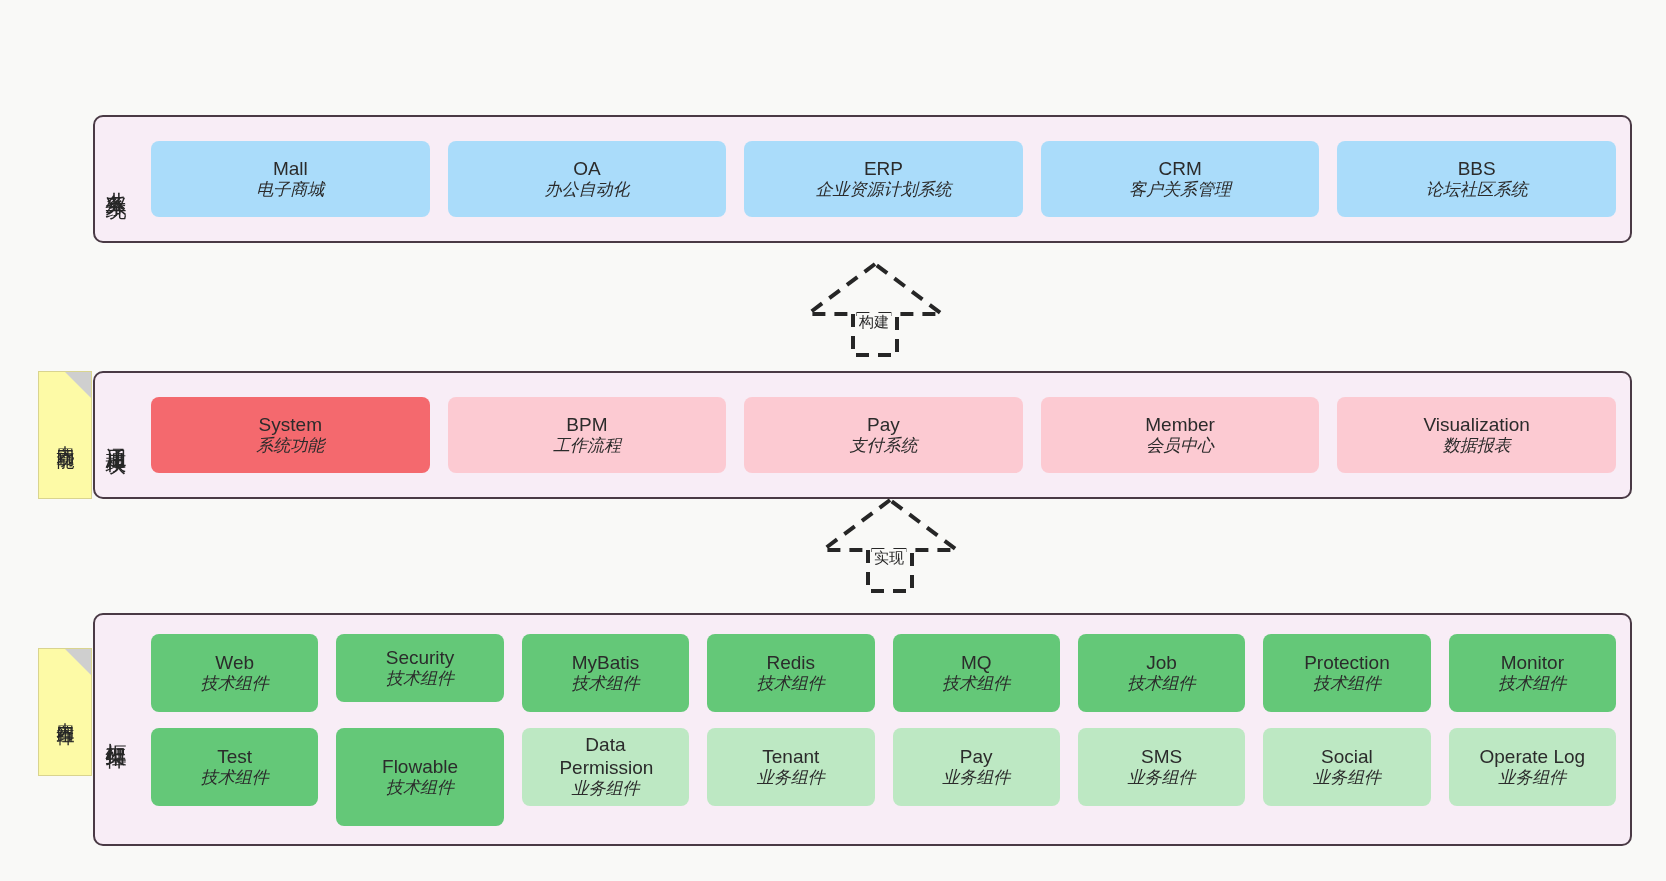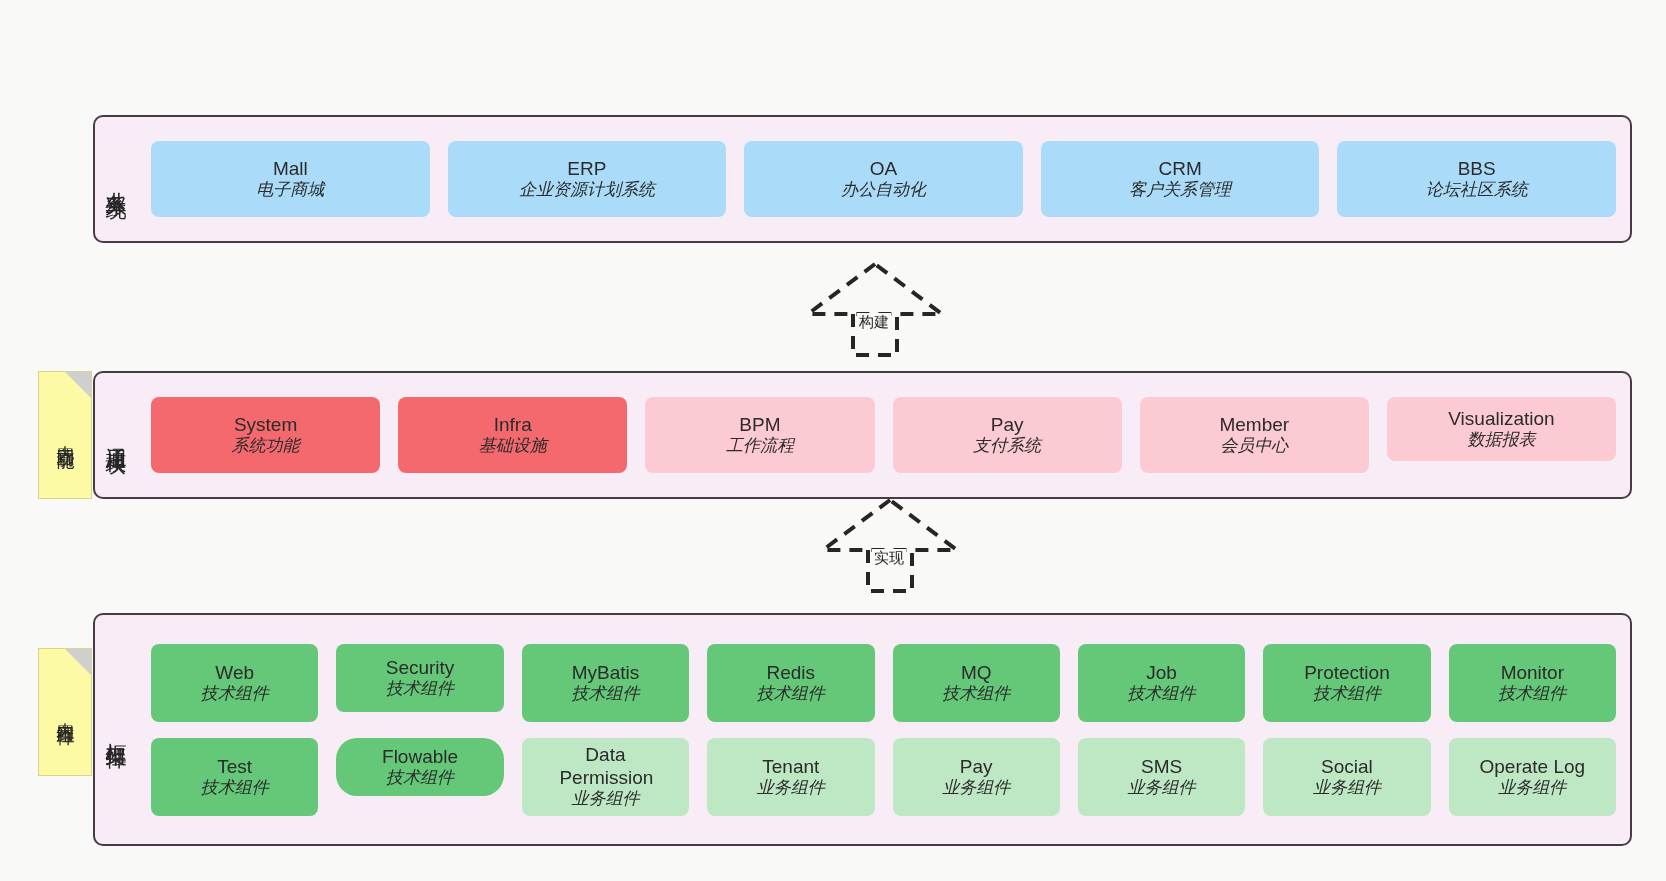--- a/index.html
+++ b/index.html
@@ -117,26 +117,26 @@
 
   <div class="layer" style="left:93px; top:115px; width:1539px; height:128px;">
     <div class="layer-title">业务系统</div>
     <div class="layer-body">
       <div class="row">
         <div class="cell fill-blue" style="height:76px;">
           <span class="en">Mall</span>
           <span class="cn">电子商城</span>
         </div>
         <div class="cell fill-blue" style="height:76px;">
+          <span class="en">OA</span>
+          <span class="cn">办公自动化</span>
+        </div>
+        <div class="cell fill-blue" style="height:76px;">
           <span class="en">ERP</span>
           <span class="cn">企业资源计划系统</span>
-        </div>
-        <div class="cell fill-blue" style="height:76px;">
-          <span class="en">OA</span>
-          <span class="cn">办公自动化</span>
         </div>
         <div class="cell fill-blue" style="height:76px;">
           <span class="en">CRM</span>
           <span class="cn">客户关系管理</span>
         </div>
         <div class="cell fill-blue" style="height:76px;">
           <span class="en">BBS</span>
           <span class="cn">论坛社区系统</span>
         </div>
       </div>
@@ -152,37 +152,33 @@
   </div>
 
   <div class="layer" style="left:93px; top:371px; width:1539px; height:128px;">
     <div class="layer-title">通用模块</div>
     <div class="layer-body">
       <div class="row">
         <div class="cell fill-red" style="height:76px;">
           <span class="en">System</span>
           <span class="cn">系统功能</span>
         </div>
-        <div class="cell fill-red" style="height:76px;">
-          <span class="en">Infra</span>
-          <span class="cn">基础设施</span>
-        </div>
         <div class="cell fill-pink" style="height:76px;">
           <span class="en">BPM</span>
           <span class="cn">工作流程</span>
         </div>
         <div class="cell fill-pink" style="height:76px;">
           <span class="en">Pay</span>
           <span class="cn">支付系统</span>
         </div>
         <div class="cell fill-pink" style="height:76px;">
           <span class="en">Member</span>
           <span class="cn">会员中心</span>
         </div>
-        <div class="cell fill-pink" style="height:64px;">
+        <div class="cell fill-pink" style="height:76px;">
           <span class="en">Visualization</span>
           <span class="cn">数据报表</span>
         </div>
       </div>
     </div>
   </div>
 
   <div class="note" style="left:38px; top:371px; width:54px; height:128px;">
     <span class="fold"></span>
     <span>内置功能</span>
@@ -231,21 +227,21 @@
         <div class="cell fill-green" style="height:78px;">
           <span class="en">Monitor</span>
           <span class="cn">技术组件</span>
         </div>
       </div>
       <div class="row">
         <div class="cell fill-green" style="height:78px;">
           <span class="en">Test</span>
           <span class="cn">技术组件</span>
         </div>
-        <div class="cell fill-green" style="height:58px;border-radius:21px;">
+        <div class="cell fill-green" style="height:98px;">
           <span class="en">Flowable</span>
           <span class="cn">技术组件</span>
         </div>
         <div class="cell fill-lightgreen" style="height:78px;">
           <span class="en" style="display:block; max-width:92px;">Data Permission</span>
           <span class="cn">业务组件</span>
         </div>
         <div class="cell fill-lightgreen" style="height:78px;">
           <span class="en">Tenant</span>
           <span class="cn">业务组件</span>

